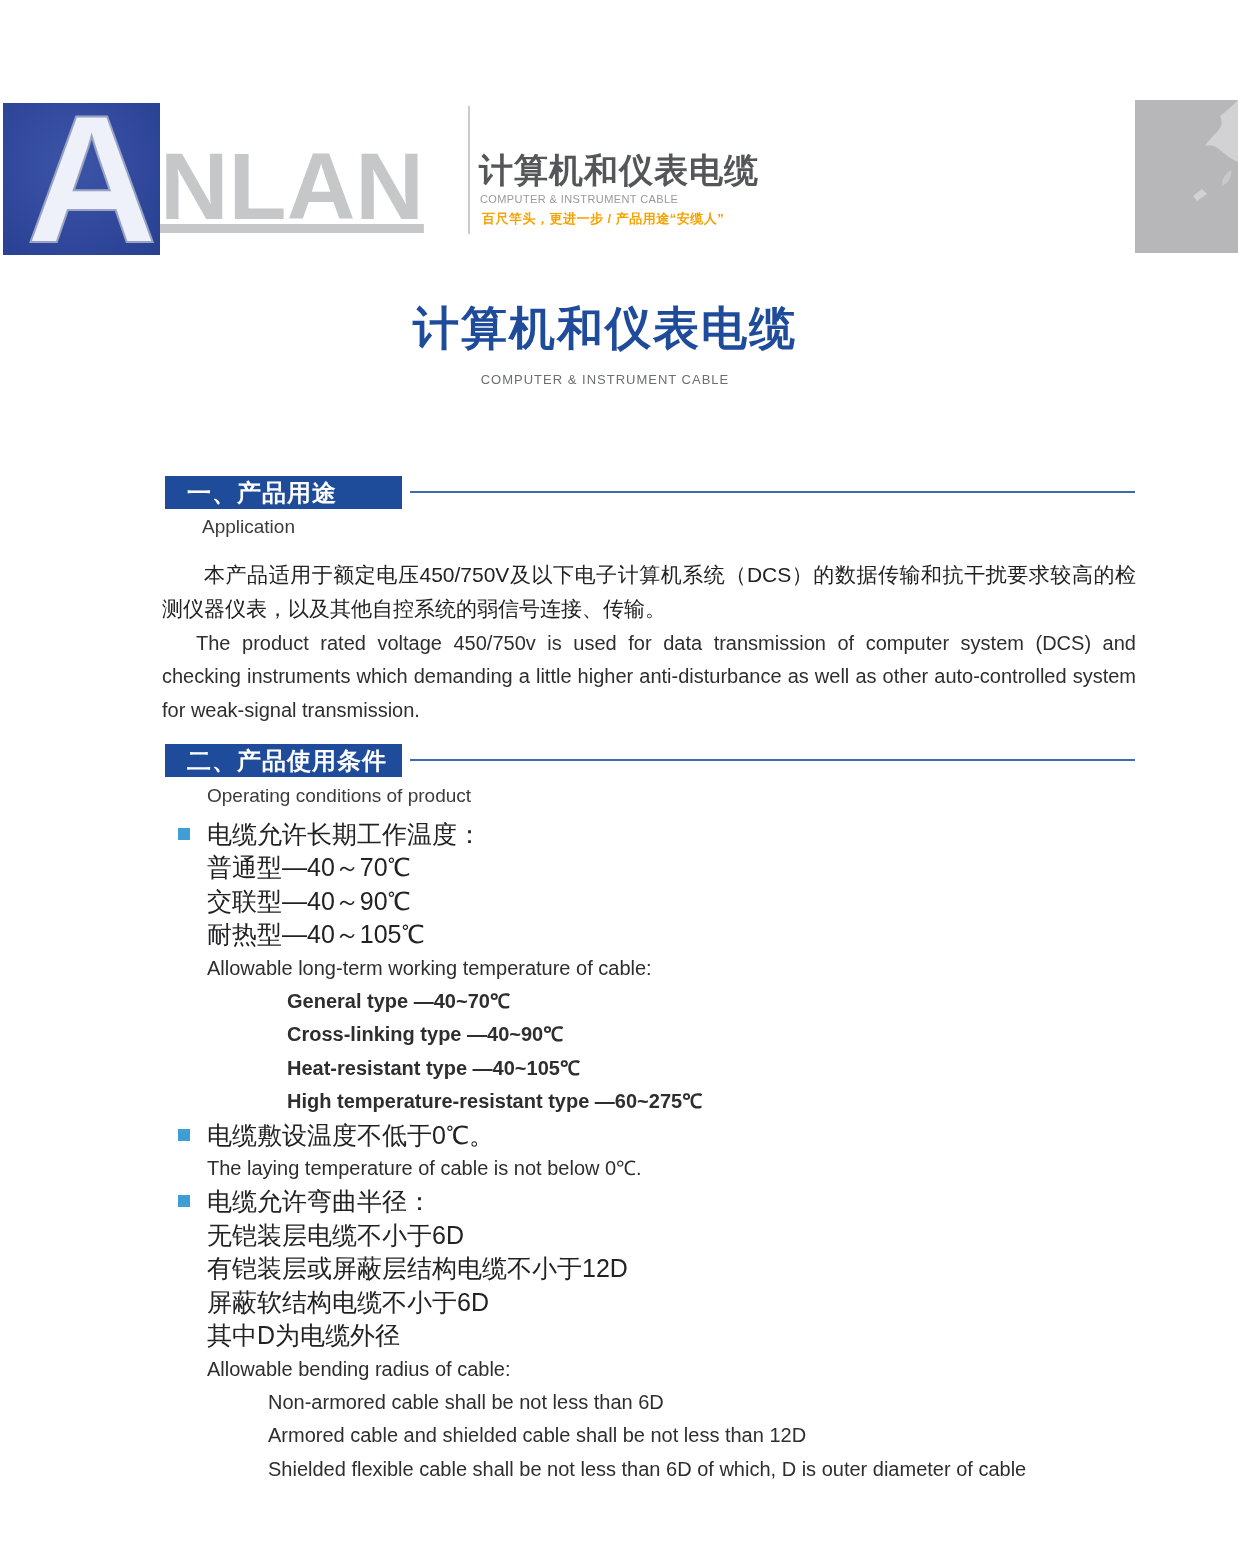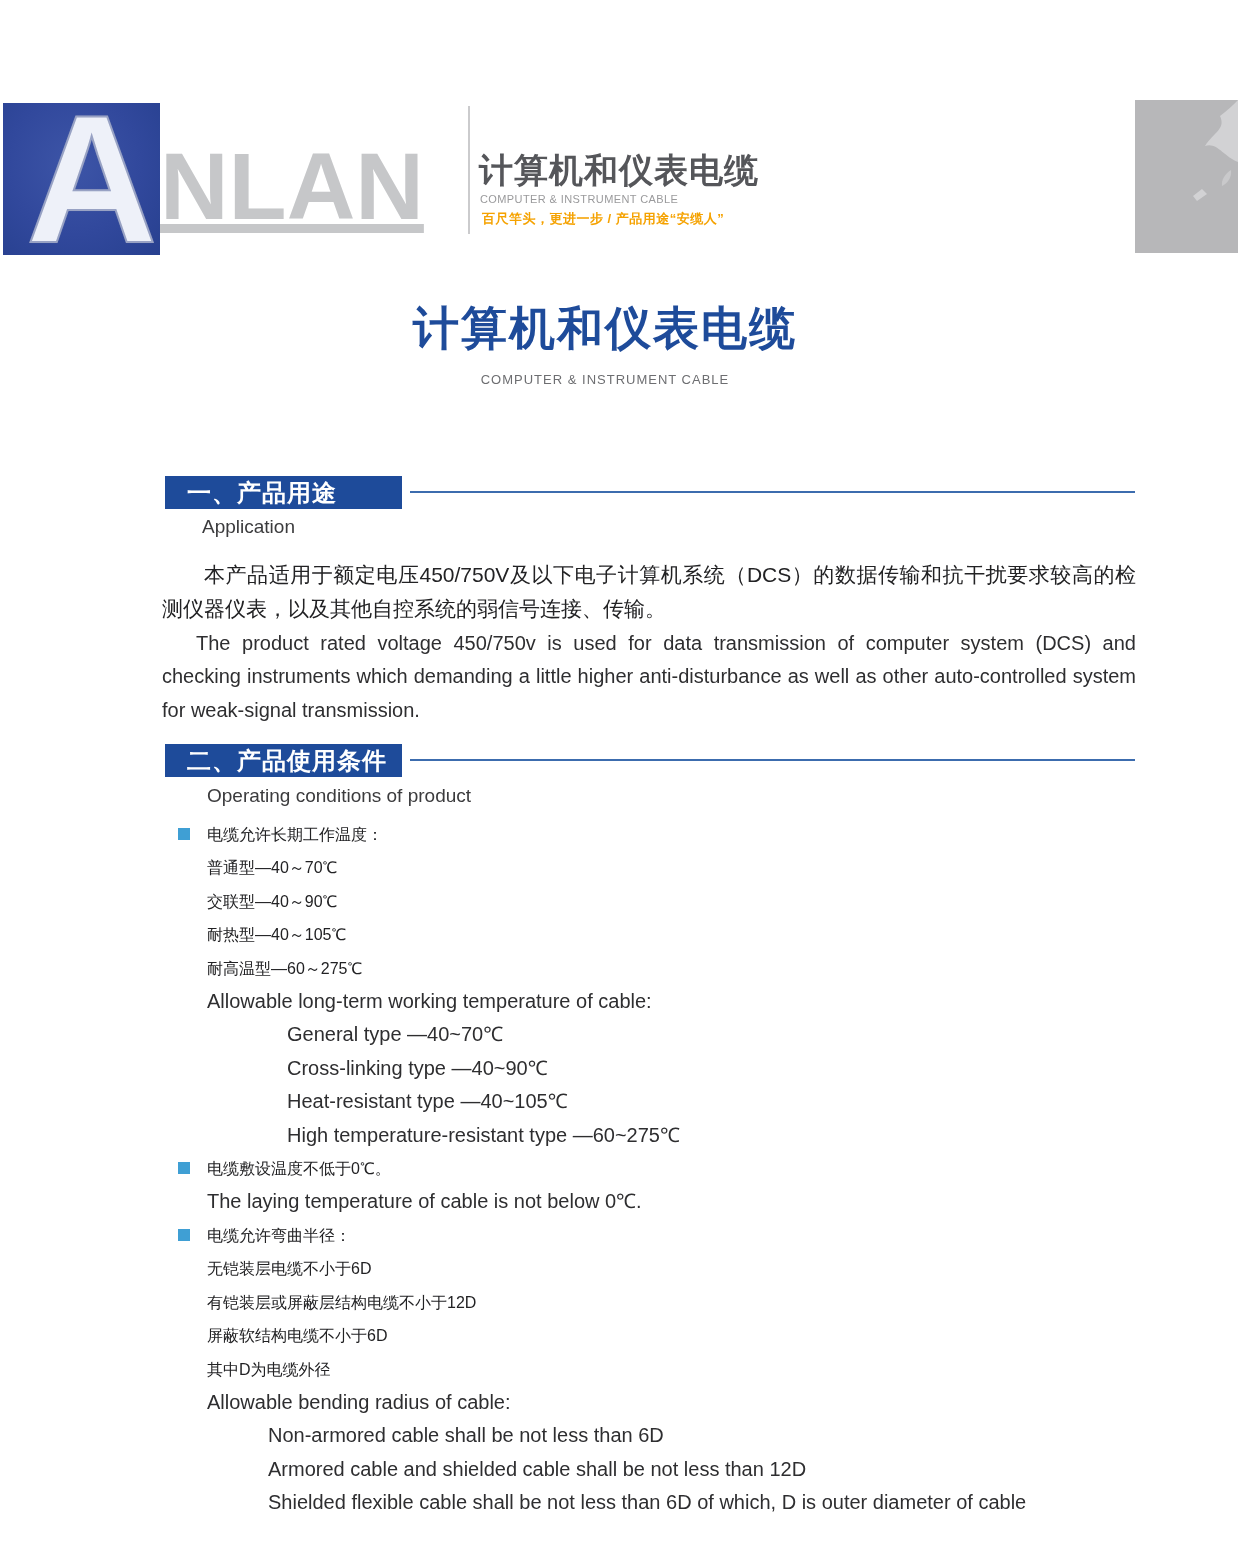--- a/index.html
+++ b/index.html
@@ -77,23 +77,23 @@
     color:#222224;
   }
   .para-en {
     position:absolute; left:162px; top:627px; width:974px;
     font-size:20px; line-height:33.4px; text-align:justify; text-indent:34px;
     color:#2e2e30;
   }
 
   
   .cond-list { position:absolute; left:162px; top:818px; width:985px; }
-  .item-row { position:relative; line-height:33.4px; padding-left:45px; font-size:16px; color:#222224; white-space:nowrap; }
+  .item-row { position:relative; line-height:33.4px; padding-left:45px; font-size:25px; color:#222224; white-space:nowrap; }
   .item-row.en, .item-row.en-indent2, .item-row.en-indent3 { font-size:20px; color:#2e2e30; }
-  .item-row.en-indent2 { padding-left:125px; }
+  .item-row.en-indent2 { padding-left:125px;font-weight:bold; }
   .item-row.en-indent3 { padding-left:106px; }
   .bullet-sq {
     position:absolute; left:16px; top:10px; width:12px; height:12px;
     background:#3F9FD4;
   }
 </style>
 </head>
 <body>
 
 <div id="page">
@@ -129,21 +129,20 @@
   <div class="section-head s2">
     <div class="section-bar" style="background: rgb(30, 75, 154);">二、产品使用条件</div>
     <div class="section-rule" style="background: rgb(60, 108, 174);"></div>
   </div>
   <div class="sub-en s2">Operating conditions of product</div>
   <div class="cond-list">
       <div class="item-row bullet-cn"><span class="bullet-sq" style="background: rgb(63, 159, 212);"></span><span>电缆允许长期工作温度：</span></div>
       <div class="item-row cn"><span>普通型—40～70℃</span></div>
       <div class="item-row cn"><span>交联型—40～90℃</span></div>
       <div class="item-row cn"><span>耐热型—40～105℃</span></div>
-      <div class="item-row cn"><span>耐高温型—60～275℃</span></div>
       <div class="item-row en"><span>Allowable long-term working temperature of cable:</span></div>
       <div class="item-row en-indent2"><span>General type —40~70℃</span></div>
       <div class="item-row en-indent2"><span>Cross-linking type —40~90℃</span></div>
       <div class="item-row en-indent2"><span>Heat-resistant type —40~105℃</span></div>
       <div class="item-row en-indent2"><span>High temperature-resistant type —60~275℃</span></div>
       <div class="item-row bullet-cn"><span class="bullet-sq" style="background: rgb(63, 159, 212);"></span><span>电缆敷设温度不低于0℃。</span></div>
       <div class="item-row en"><span>The laying temperature of cable is not below 0℃.</span></div>
       <div class="item-row bullet-cn"><span class="bullet-sq" style="background: rgb(63, 159, 212);"></span><span>电缆允许弯曲半径：</span></div>
       <div class="item-row cn"><span>无铠装层电缆不小于6D</span></div>
       <div class="item-row cn"><span>有铠装层或屏蔽层结构电缆不小于12D</span></div>

